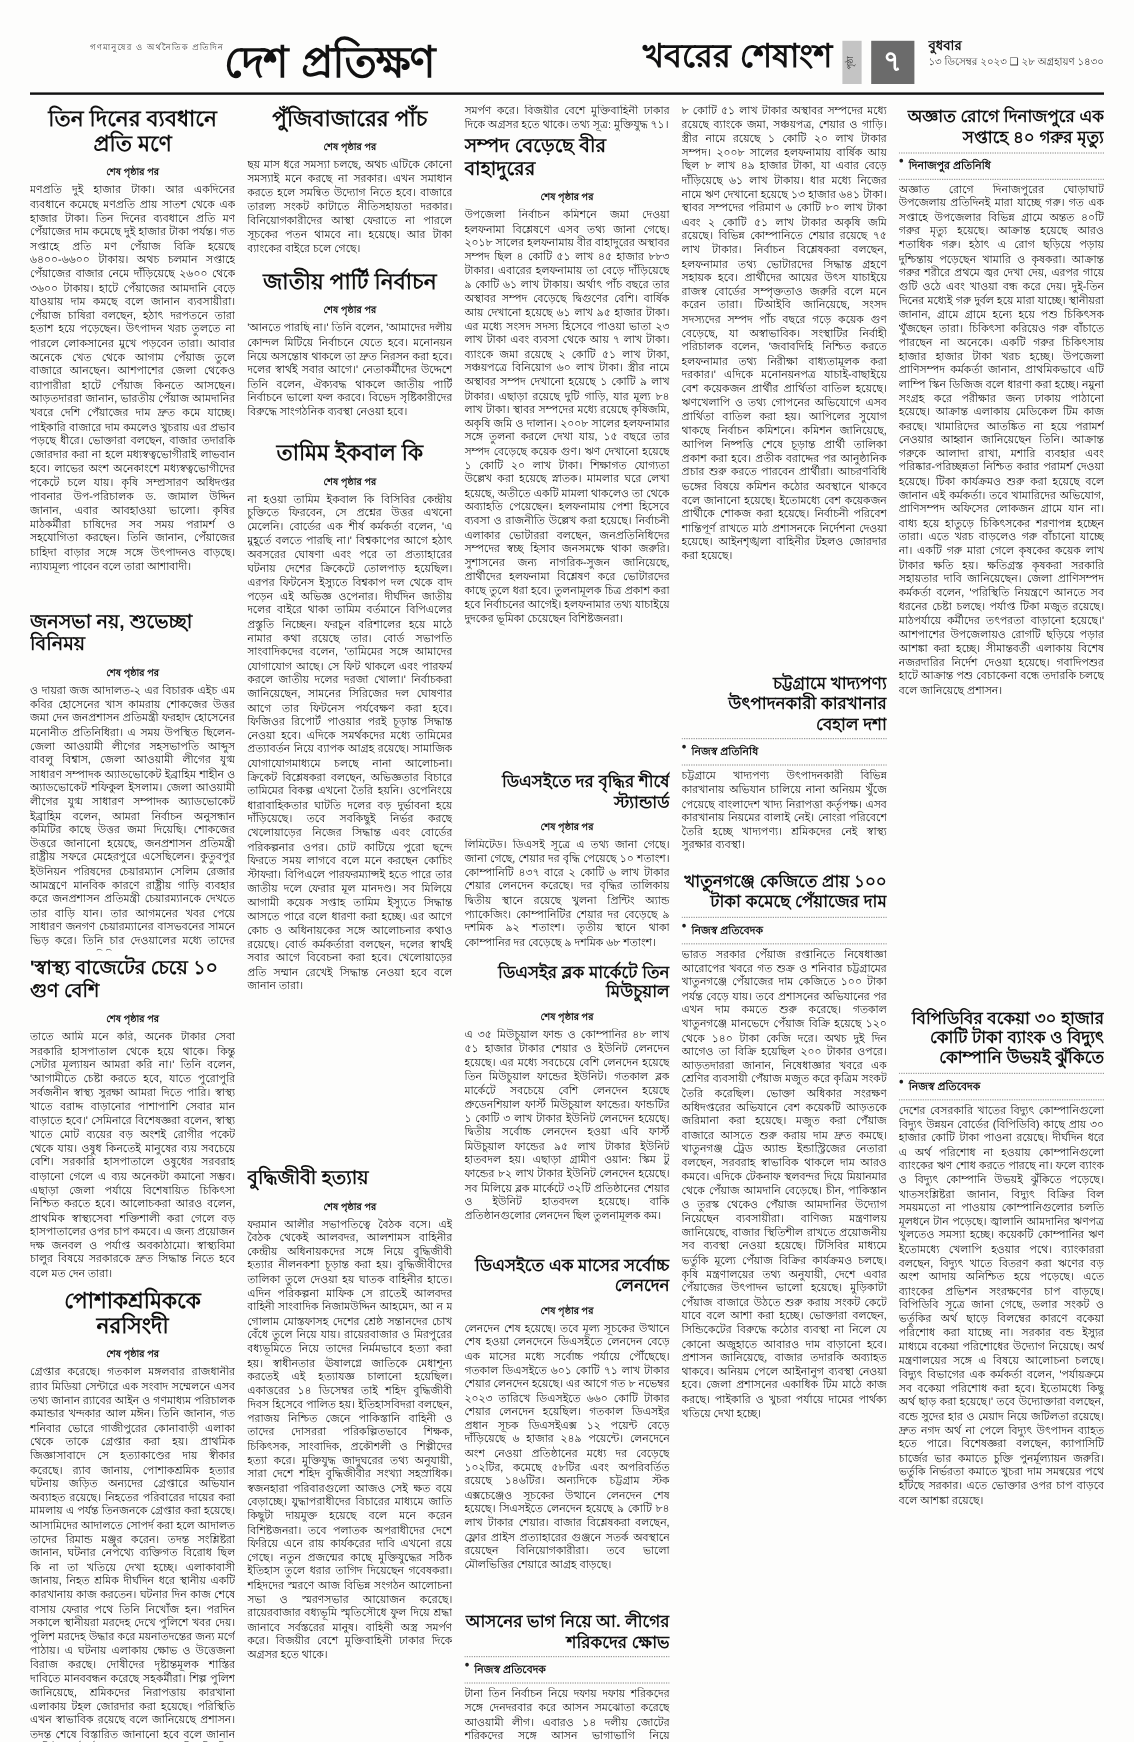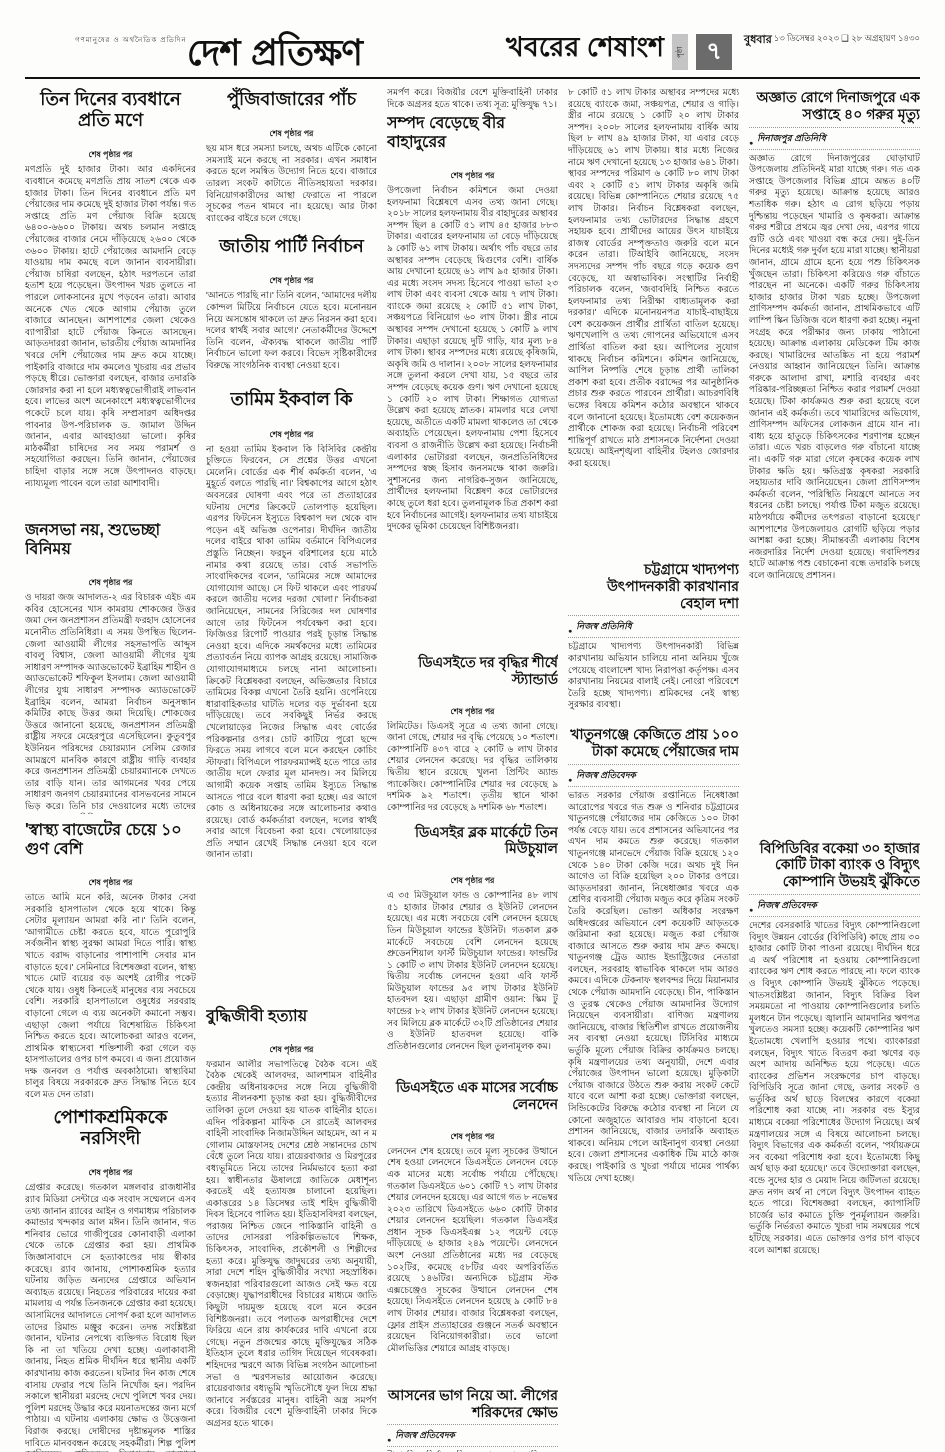--- a/index.html
+++ b/index.html
@@ -11,33 +11,33 @@
   .logo-block{display:flex;flex-direction:row;padding-left:50px;}
   .logo-tagline{font-size:7px;color:#444;letter-spacing:1px;margin-bottom:1px;}
   .logo-title{font-size:36px;font-weight:bold;line-height:1;letter-spacing:-1px;
               font-family:"DejaVu Serif","Liberation Serif",serif;}
   .head-right{display:flex;gap:8px;}
   .section-title{font-size:27px;font-weight:bold;letter-spacing:0;line-height:1;}
   .page-label-box{background:#c4c4c4;color:#222;font-size:7px;writing-mode:vertical-rl;
                   transform:rotate(180deg);padding:3px 2px;height:30px;display:flex;align-items:center;justify-content:center;}
   .page-num-box{background:#6b6b6b;color:#fff;font-size:24px;font-weight:bold;width:36px;height:36px;
                 display:flex;align-items:center;justify-content:center;}
-  .date-block{display:flex;flex-direction:row;gap:2px;padding-left:4px;}
+  .date-block{display:flex;flex-direction:column;gap:2px;padding-left:4px;}
   .weekday{font-size:11px;font-weight:bold;line-height:1;}
   .date-line{font-size:8.5px;color:#333;line-height:1;}
   
   .cols{display:flex;gap:10px;padding-top:8px;height:1368px;}
   .col{flex:1 1 0;overflow:hidden;min-width:0;}
   article{margin-bottom:7px;}
   .h1{font-size:18px;font-weight:bold;text-align:center;line-height:1.18;margin:2px 0 0;}
   .h2{font-size:16px;font-weight:bold;line-height:1.18;margin:2px 0 0;}
   .h3{font-size:14px;font-weight:bold;text-align:right;line-height:1.2;margin:2px 0 0;}
-  .cont{font-size:8px;font-weight:bold;text-align:center;margin:17px 0 3px;}
-  .byline{font-size:9px;font-weight:bold;display:flex;align-items:flex-end;gap:4px;
-          border-bottom:1px dotted #999;padding:3px 0 3px;margin-bottom:3px;font-style:italic;}
+  .cont{font-size:8px;font-weight:bold;text-align:center;margin:6px 0 3px;}
+  .byline{font-size:9px;font-weight:bold;display:flex;align-items:flex-start;gap:4px;
+          border-bottom:1px dotted #999;padding:3px 0 3px;margin-bottom:3px;}
   .byline .bullet{font-size:7px;color:#222;}
   .news .h3{border-bottom:1px dotted #999;padding-bottom:4px;}
   .b{font-size:9px;line-height:11.6px;text-align:justify;overflow:hidden;color:#151515;
      word-break:break-word;}
   .lead-frag{font-size:9px;line-height:11.6px;text-align:justify;overflow:hidden;color:#151515;margin-bottom:4px;}
 </style>
 </head>
 <body>
 
 <div class="page">

